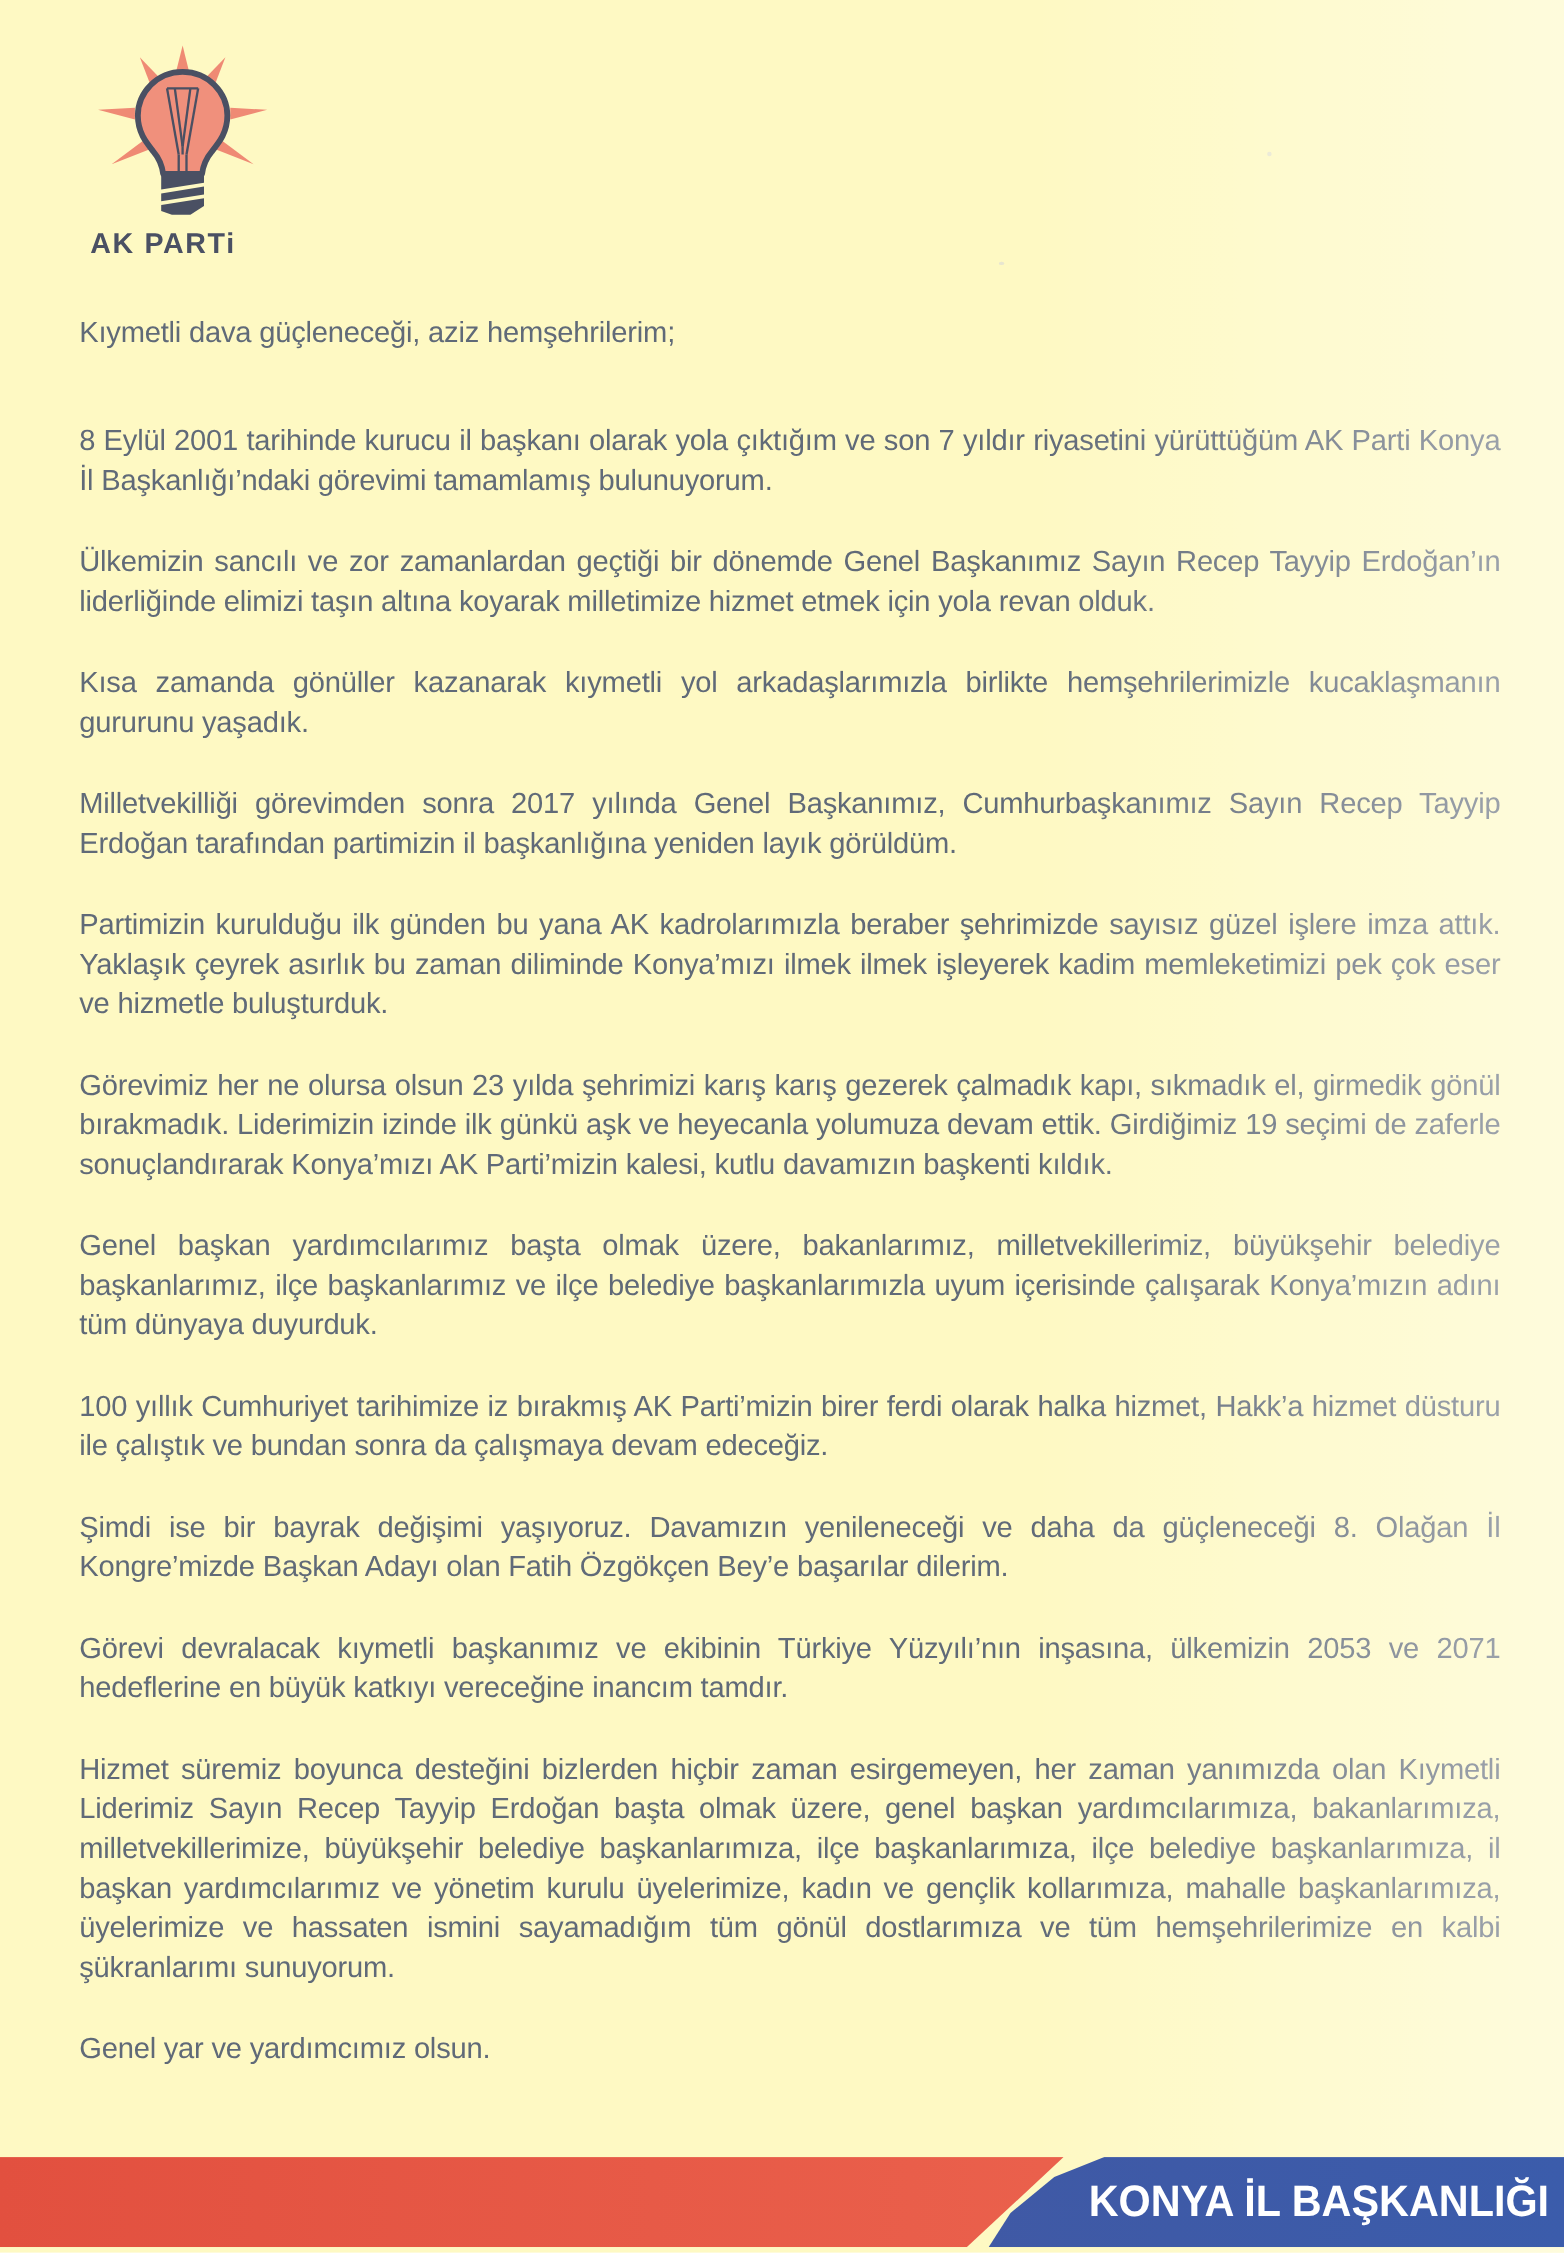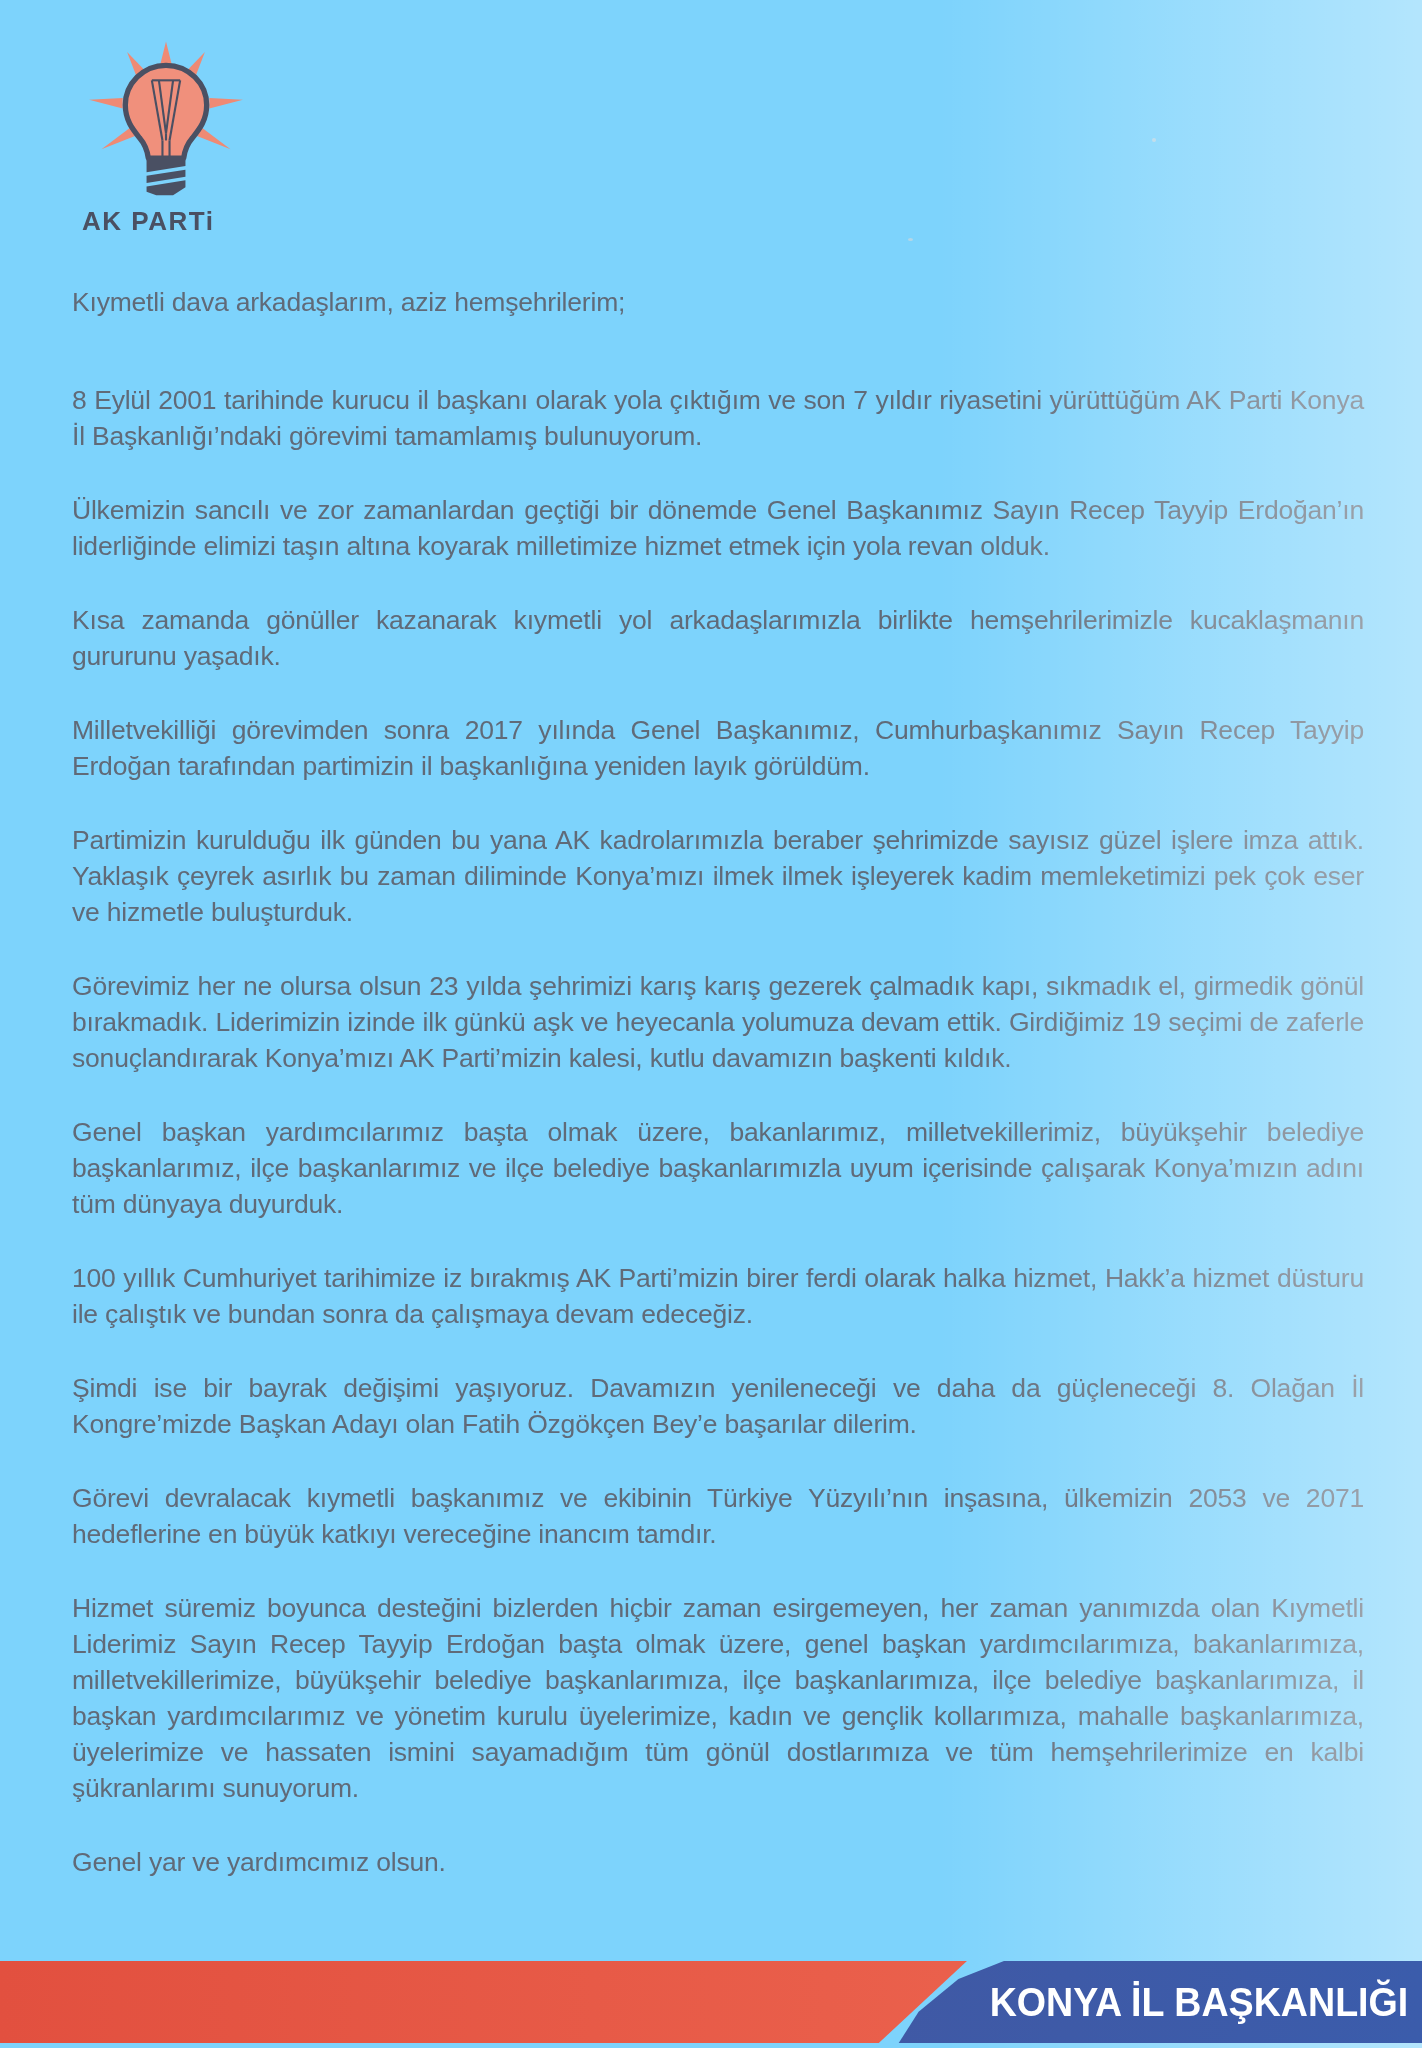--- a/index.html
+++ b/index.html
@@ -5,21 +5,21 @@
 <style>
   html, body {
     margin: 0;
     padding: 0;
     background: #ffffff;
   }
   .page {
     position: relative;
     width: 1422px;
     height: 2048px;
-    background: #7dd3fc;
+    background: #fef9c3;
     overflow: hidden;
     font-family: "Liberation Sans", sans-serif;
   }
   
   .fade-overlay {
     position: absolute;
     top: 0; right: 0;
     width: 34%;
     height: 100%;
     background: linear-gradient(to right, rgba(255,255,255,0), rgba(255,255,255,0.42));
@@ -162,21 +162,21 @@
       <g fill="#4a5063">
         <polygon points="73,134 117,134 117,141 73,148"></polygon>
         <polygon points="73,152 117,145 117,153 73,160"></polygon>
         <polygon points="73,164 117,157 117,165 103,174 84,174 73,170"></polygon>
       </g>
     </svg>
     <div class="logo-text">AK PARTi</div>
   </header>
 
   <main class="letter">
-    <p class="greeting">Kıymetli dava arkadaşlarım, aziz hemşehrilerim;</p>
+    <p class="greeting">Kıymetli dava güçleneceği, aziz hemşehrilerim;</p>
     <p class="para">8 Eylül 2001 tarihinde kurucu il başkanı olarak yola çıktığım ve son 7 yıldır riyasetini yürüttüğüm AK Parti Konya İl Başkanlığı’ndaki görevimi tamamlamış bulunuyorum.</p>
     <p class="para">Ülkemizin sancılı ve zor zamanlardan geçtiği bir dönemde Genel Başkanımız Sayın Recep Tayyip Erdoğan’ın liderliğinde elimizi taşın altına koyarak milletimize hizmet etmek için yola revan olduk.</p>
     <p class="para">Kısa zamanda gönüller kazanarak kıymetli yol arkadaşlarımızla birlikte hemşehrilerimizle kucaklaşmanın gururunu yaşadık.</p>
     <p class="para">Milletvekilliği görevimden sonra 2017 yılında Genel Başkanımız, Cumhurbaşkanımız Sayın Recep Tayyip Erdoğan tarafından partimizin il başkanlığına yeniden layık görüldüm.</p>
     <p class="para">Partimizin kurulduğu ilk günden bu yana AK kadrolarımızla beraber şehrimizde sayısız güzel işlere imza attık. Yaklaşık çeyrek asırlık bu zaman diliminde Konya’mızı ilmek ilmek işleyerek kadim memleketimizi pek çok eser ve hizmetle buluşturduk.</p>
     <p class="para">Görevimiz her ne olursa olsun 23 yılda şehrimizi karış karış gezerek çalmadık kapı, sıkmadık el, girmedik gönül bırakmadık. Liderimizin izinde ilk günkü aşk ve heyecanla yolumuza devam ettik. Girdiğimiz 19 seçimi de zaferle sonuçlandırarak Konya’mızı AK Parti’mizin kalesi, kutlu davamızın başkenti kıldık.</p>
     <p class="para">Genel başkan yardımcılarımız başta olmak üzere, bakanlarımız, milletvekillerimiz, büyükşehir belediye başkanlarımız, ilçe başkanlarımız ve ilçe belediye başkanlarımızla uyum içerisinde çalışarak Konya’mızın adını tüm dünyaya duyurduk.</p>
     <p class="para">100 yıllık Cumhuriyet tarihimize iz bırakmış AK Parti’mizin birer ferdi olarak halka hizmet, Hakk’a hizmet düsturu ile çalıştık ve bundan sonra da çalışmaya devam edeceğiz.</p>
     <p class="para">Şimdi ise bir bayrak değişimi yaşıyoruz. Davamızın yenileneceği ve daha da güçleneceği 8. Olağan İl Kongre’mizde Başkan Adayı olan Fatih Özgökçen Bey’e başarılar dilerim.</p>
     <p class="para">Görevi devralacak kıymetli başkanımız ve ekibinin Türkiye Yüzyılı’nın inşasına, ülkemizin 2053 ve 2071 hedeflerine en büyük katkıyı vereceğine inancım tamdır.</p>

